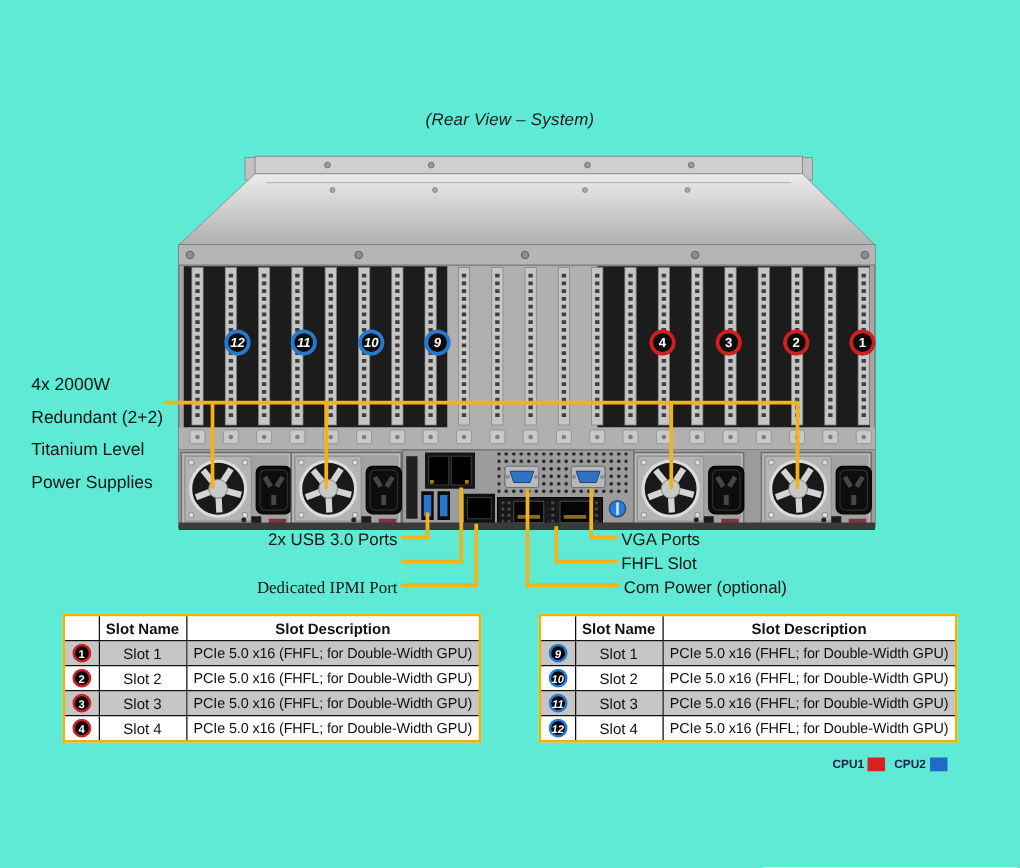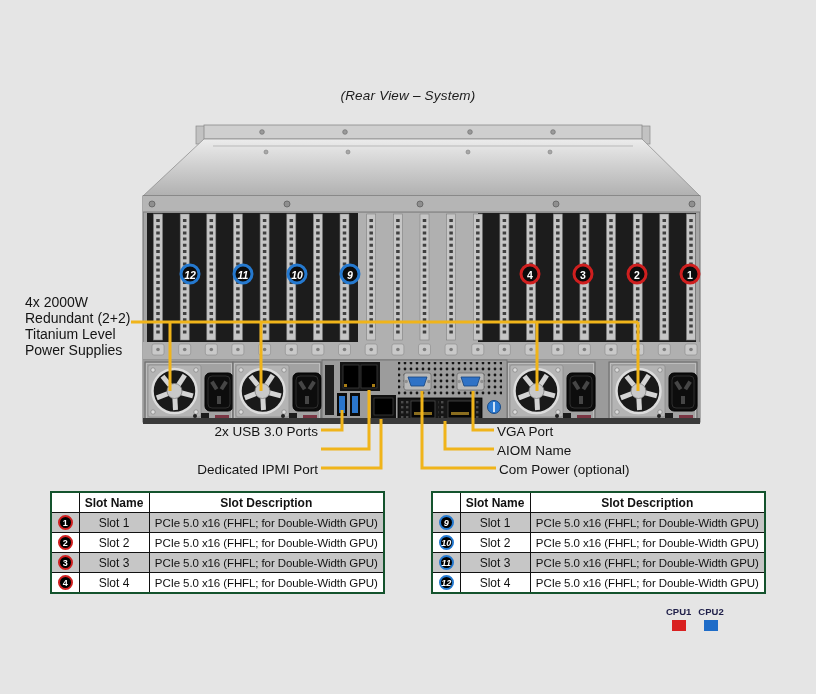--- a/index.html
+++ b/index.html
@@ -1,45 +1,45 @@
 <!DOCTYPE html>
 <html><head>
 <meta charset="utf-8">
 <style>
   html,body{margin:0;padding:0;background:#fff;}
-  .canvas{position:relative;width:816px;height:694px;background:#e5e5e5;
+  .canvas{position:relative;width:816px;height:694px;background:#5eead4;
           font-family:"Liberation Sans",sans-serif;overflow:hidden;color:#111;}
   .canvas svg{position:absolute;left:0;top:0;}
   .page-title{position:absolute;left:0;top:88px;width:816px;text-align:center;
               font-size:13.5px;font-style:italic;color:#1c1c1c;letter-spacing:.2px;}
-  .psu-callout{position:absolute;left:25px;top:294px;font-size:14px;line-height:16px;
+  .psu-callout{position:absolute;left:25px;top:294px;font-size:14px;line-height:26px;
                white-space:pre-line;color:#141414;}
   .lbl{position:absolute;font-size:13.5px;color:#141414;white-space:nowrap;z-index:4;}
   .lbl.r{right:498px;text-align:left;}
   .badge{position:absolute;width:21px;height:21px;border-radius:50%;background:#0b0b0b;
          color:#fff;font-weight:bold;font-size:10.5px;display:flex;align-items:center;
          justify-content:center;box-sizing:border-box;transform:translate(-50%,-50%);z-index:5;}
   .badge-blue{border:3px solid #2579cf;font-style:italic;}
   .badge-red{border:3px solid #cf1f1f;}
   .slot-table{position:absolute;top:491px;z-index:4;}
   .slot-table table{border-collapse:collapse;table-layout:fixed;width:333px;
-                    border:2px solid #14532d;background:#fff;}
+                    border:2px solid #eab308;background:#fff;}
   .slot-table th,.slot-table td{border:1px solid #111;height:19px;padding:0;
                     text-align:center;font-size:12px;overflow:hidden;vertical-align:middle;}
   .slot-table th{font-weight:bold;background:#fff;}
   .slot-table td.desc{font-size:11.5px;letter-spacing:-0.1px;}
   .slot-table tr.gray td{background:#c6c6c6;}
   .tbadge{display:inline-flex;width:15px;height:15px;border-radius:50%;background:#000;
           color:#fff;font-weight:bold;font-size:9px;align-items:center;justify-content:center;
           box-sizing:border-box;}
   .tbadge.badge-red{border:2px solid #cf1f1f;}
   .tbadge.badge-blue{border:2px solid #2579cf;}
   .legend{position:absolute;left:666px;top:606px;display:flex;gap:7px;align-items:center;
           font-size:9.5px;font-weight:bold;color:#20204a;z-index:4;}
-  .legend .item{display:flex;gap:3px;align-items:center;flex-direction:column;}
+  .legend .item{display:flex;gap:3px;align-items:center;}
   .legend .swatch{width:14px;height:11px;display:inline-block;}
 </style>
 </head>
 <body>
 
 <div class="canvas">
 
   <div class="page-title">(Rear View – System)</div>
 
   <svg width="816" height="694" viewBox="0 0 816 694">
@@ -372,23 +372,23 @@
   <div class="badge badge-red" style="left:530px;top:274px;">4</div>
   <div class="badge badge-red" style="left:583px;top:274px;">3</div>
   <div class="badge badge-red" style="left:637px;top:274px;">2</div>
   <div class="badge badge-red" style="left:690px;top:274px;">1</div>
 
   <div class="psu-callout">4x 2000W
 Redundant (2+2)
 Titanium Level
 Power Supplies</div>
   <div class="lbl r" style="top:424px;">2x USB 3.0 Ports</div>
-  <div class="lbl r" style="top:462px;">Dedicated IPMI Port</div>
-  <div class="lbl" style="left:497px;top:424px;">VGA Port</div>
-  <div class="lbl" style="left:497px;top:443px;">AIOM Name</div>
+  <div class="lbl r" style="top:462px;font-family:Liberation Serif, serif;">Dedicated IPMI Port</div>
+  <div class="lbl" style="left:497px;top:424px;">VGA Ports</div>
+  <div class="lbl" style="left:497px;top:443px;">FHFL Slot</div>
   <div class="lbl" style="left:499px;top:462px;">Com Power (optional)</div>
 
   <div class="slot-table" style="left:50px;">
     <table>
       <colgroup>
           <col style="width:28px">
           <col style="width:70px">
           <col style="width:235px">
         </colgroup>
       <tbody>

